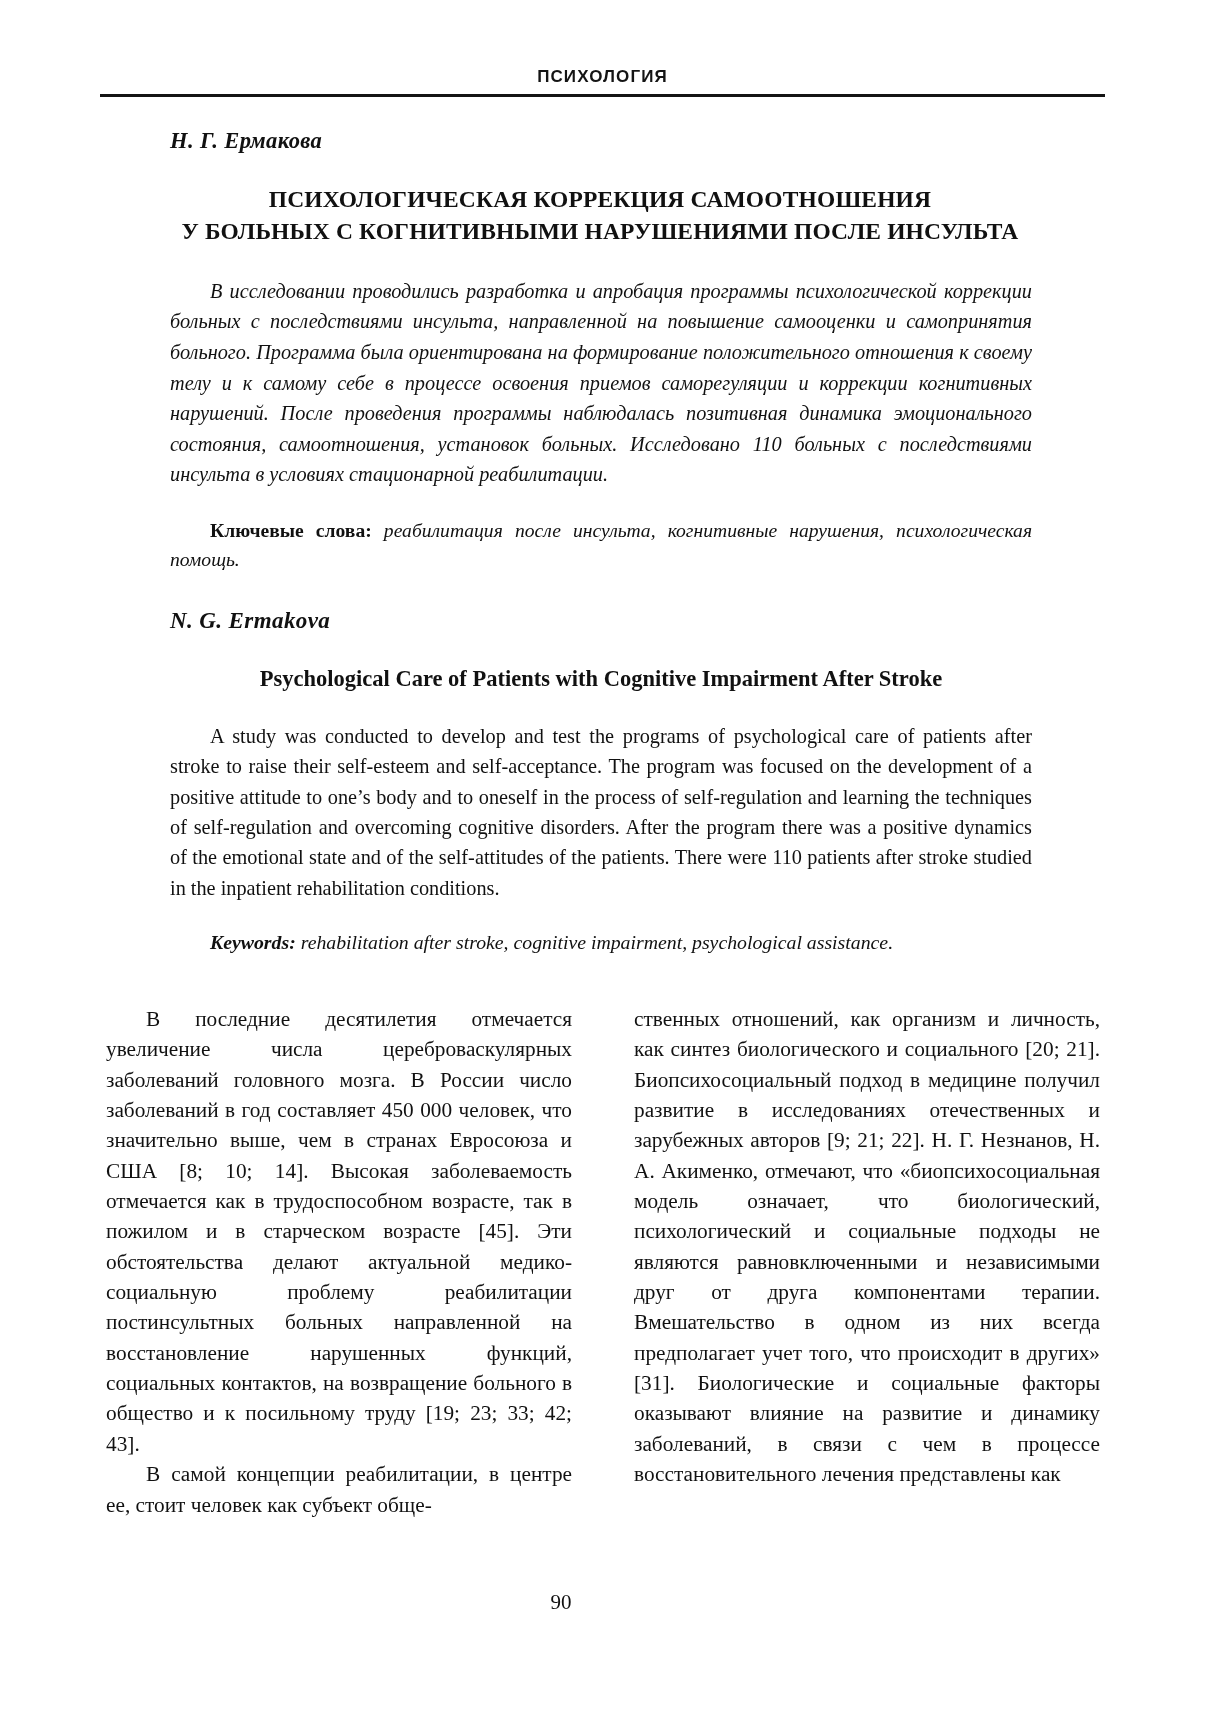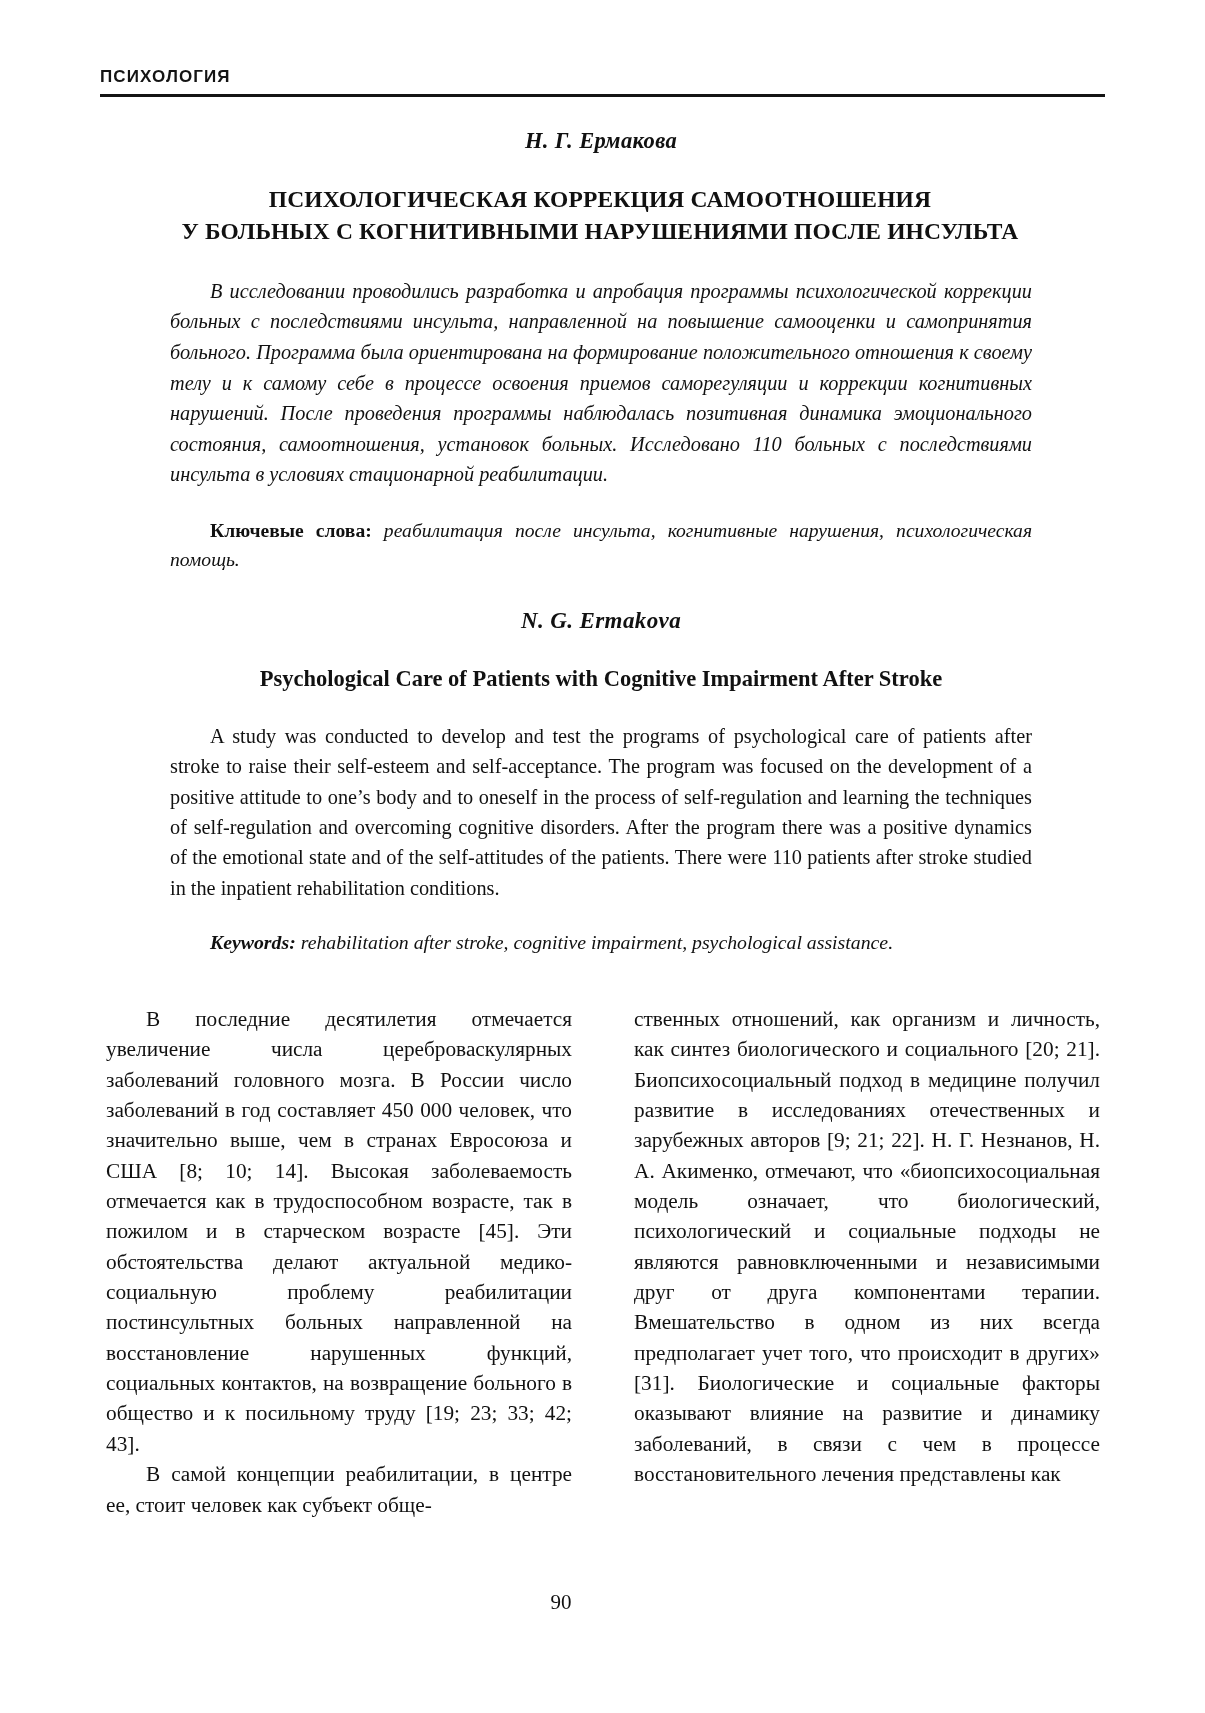--- a/index.html
+++ b/index.html
@@ -24,20 +24,21 @@
     box-sizing: border-box;
     padding: 0;
   }
 
   
   .runhead-wrap {
     position: absolute;
     left: 100px;
     top: 68px;
     width: 1005px;
+    text-align: center;
   }
   .runhead {
     font-family: "Liberation Sans", "DejaVu Sans", sans-serif;
     font-weight: bold;
     font-size: 17px;
     letter-spacing: 1.1px;
     color: #141414;
     line-height: 1.1;
   }
   .runhead-rule {
@@ -49,21 +50,21 @@
 
   
   .front {
     position: absolute;
     left: 170px;
     top: 128px;
     width: 862px;
   }
 
   .author-ru, .author-en {
-    text-align: center;
+    text-align: left;
     font-style: italic;
     font-weight: bold;
     font-size: 22.5px;
     letter-spacing: 0.4px;
     color: #111;
   }
   .author-ru { margin-bottom: 30px; }
 
   .title-ru {
     text-align: center;

